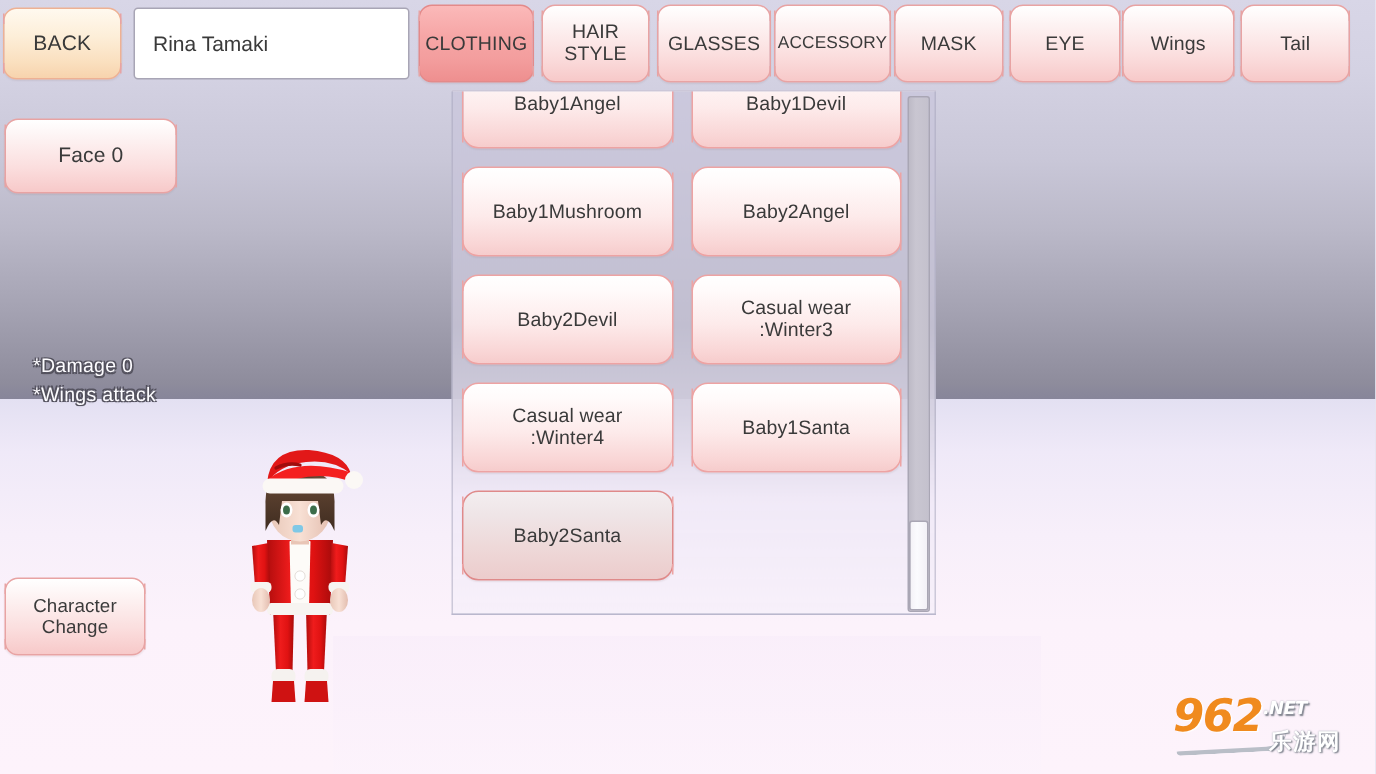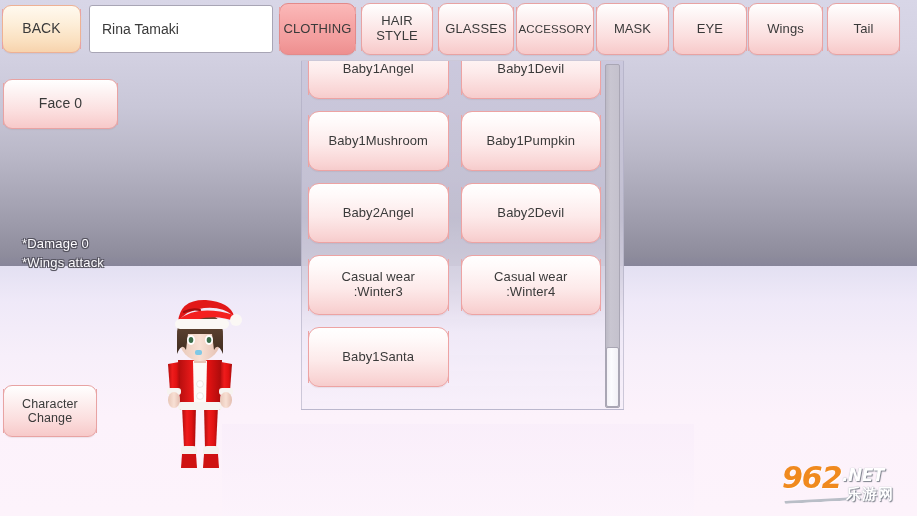--- a/index.html
+++ b/index.html
@@ -222,21 +222,21 @@
     position: absolute; left: 0; top: 2px;
     font-family: "DejaVu Sans", sans-serif;
     font-size: 30px; font-weight: bold; font-style: italic;
     letter-spacing: -1px;
     color: #f08a1e;
     text-shadow: 1px 1px 0 rgba(255,255,255,.85);
   }
   #wm-net {
     position: absolute; left: 60px; top: 7px;
     font-family: "DejaVu Sans", sans-serif;
-    font-size: 17px; font-weight: bold; font-style: italic;
+    font-size: 12px; font-weight: bold; font-style: italic;
     color: #ffffff;
     letter-spacing: -.5px;
     text-shadow: 0 0 1px #9aa0ab, 1px 1px 1px rgba(110,115,125,.9);
   }
   #wm-cn {
     position: absolute; left: 64px; top: 27px;
     font-family: "DejaVu Sans", sans-serif;
     font-size: 15px; font-weight: bold;
     color: #ffffff;
     letter-spacing: 1px;
@@ -348,26 +348,26 @@
     <rect x="25" y="21" width="54" height="10" rx="5" fill="#fbf8f5"></rect>
     <path d="M34 14 Q42 10 50 12" stroke="#a00d0d" stroke-width="2.2" fill="none" stroke-linecap="round"></path>
   </svg>
 
   <div id="item-panel">
 
     <div id="item-grid">
       <div class="gbtn item-btn">Baby1Angel</div>
       <div class="gbtn item-btn">Baby1Devil</div>
       <div class="gbtn item-btn">Baby1Mushroom</div>
-      <div class="gbtn item-btn">Baby1Pumpkin</div>
       <div class="gbtn item-btn">Baby2Angel</div>
       <div class="gbtn item-btn">Baby2Devil</div>
       <div class="gbtn item-btn">Casual wear<br>:Winter3</div>
       <div class="gbtn item-btn">Casual wear<br>:Winter4</div>
       <div class="gbtn item-btn">Baby1Santa</div>
+      <div class="gbtn item-btn selected">Baby2Santa</div>
     </div>
 
     <div id="item-scrollbar">
       <div id="item-scroll-thumb"></div>
     </div>
   </div>
 
   <div id="watermark">
     <div id="wm-swoosh"></div>
     <div id="wm-962">962</div>

